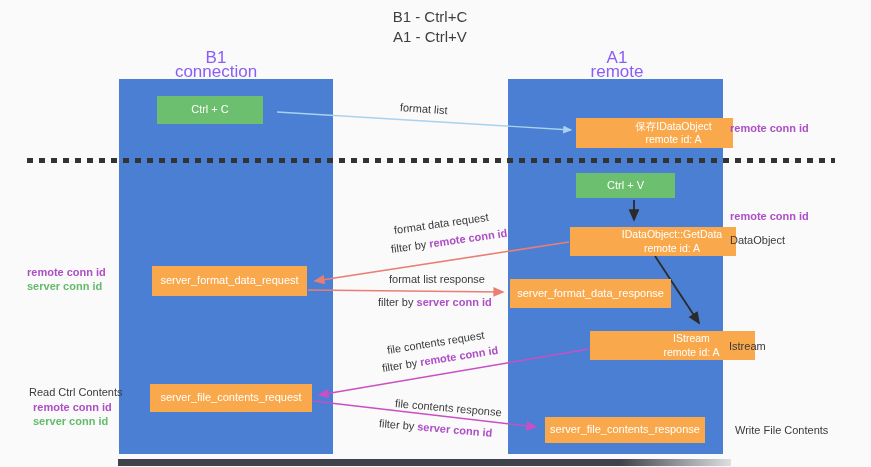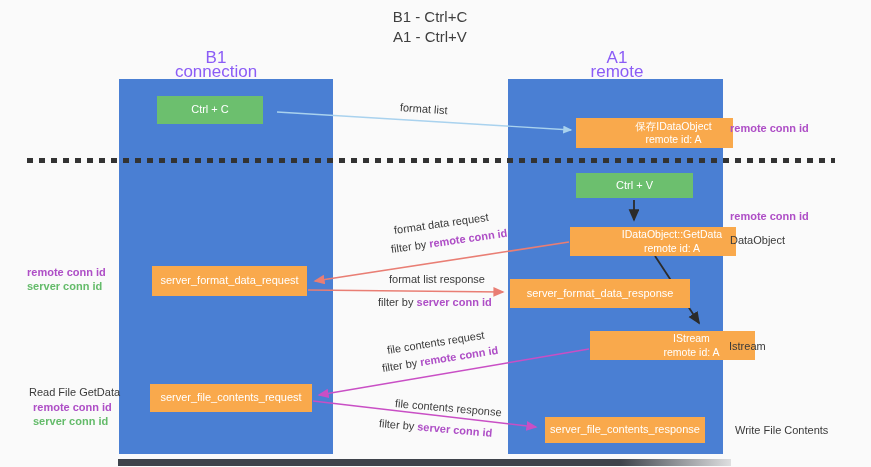--- a/index.html
+++ b/index.html
@@ -83,28 +83,28 @@
     <div>server_format_data_request</div>
   </div>
   <div class="abs box one orange" style="left:150px;top:384px;width:162px;height:28px;text-align:center;">
     <div>server_file_contents_request</div>
   </div>
 
   <div class="abs box two orange" style="left:576px;top:118px;width:119px;height:30px;">
     <div>保存IDataObject</div>
     <div>remote id: A</div>
   </div>
-  <div class="abs box one green" style="left:576px;top:173px;width:117px;height:25px;">
+  <div class="abs box one green" style="left:576px;top:173px;width:99px;height:25px;">
     <div>Ctrl + V</div>
   </div>
   <div class="abs box two orange" style="left:570px;top:227px;width:128px;height:29px;">
     <div>IDataObject::GetData</div>
     <div>remote id: A</div>
   </div>
-  <div class="abs box one orange" style="left:510px;top:279px;width:180px;height:29px;text-align:right;">
+  <div class="abs box one orange" style="left:510px;top:279px;width:161px;height:29px;text-align:right;">
     <div>server_format_data_response</div>
   </div>
   <div class="abs box two orange" style="left:590px;top:331px;width:127px;height:29px;">
     <div>IStream</div>
     <div>remote id: A</div>
   </div>
   <div class="abs box one orange" style="left:545px;top:417px;width:160px;height:26px;">
     <div>server_file_contents_response</div>
   </div>
 
@@ -131,19 +131,19 @@
   </div>
 
   <div class="abs conn purple" style="left:730px;top:122px;">remote conn id</div>
   <div class="abs conn purple" style="left:730px;top:210px;">remote conn id</div>
   <div class="abs side" style="left:730px;top:234px;">DataObject</div>
   <div class="abs side" style="left:729px;top:340px;">Istream</div>
   <div class="abs side" style="left:735px;top:424px;">Write File Contents</div>
 
   <div class="abs conn purple" style="left:27px;top:266px;">remote conn id</div>
   <div class="abs conn greenTxt" style="left:27px;top:280px;">server conn id</div>
-  <div class="abs side" style="left:29px;top:386px;">Read File GetData</div>
+  <div class="abs side" style="left:29px;top:386px;">Read Ctrl Contents</div>
   <div class="abs conn purple" style="left:33px;top:401px;">remote conn id</div>
   <div class="abs conn greenTxt" style="left:33px;top:415px;">server conn id</div>
 
   <div class="abs bottomStrip"></div>
 
 </div>
 
 </body></html>

